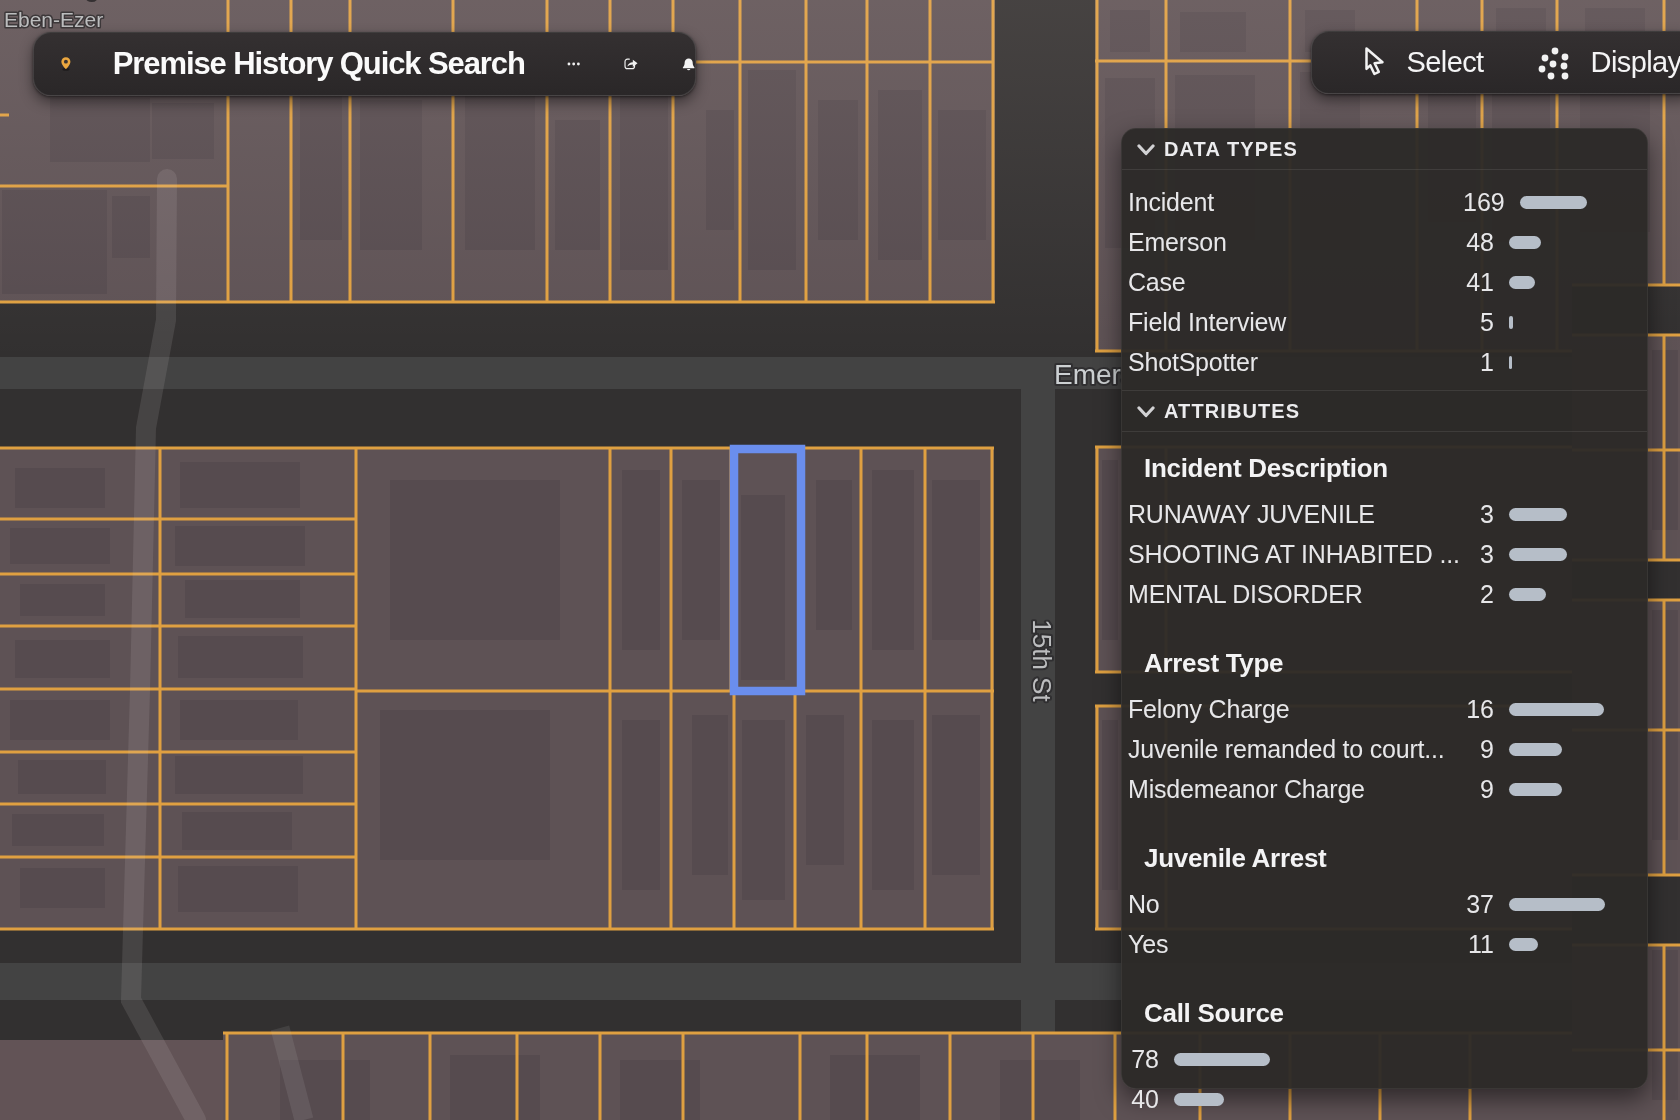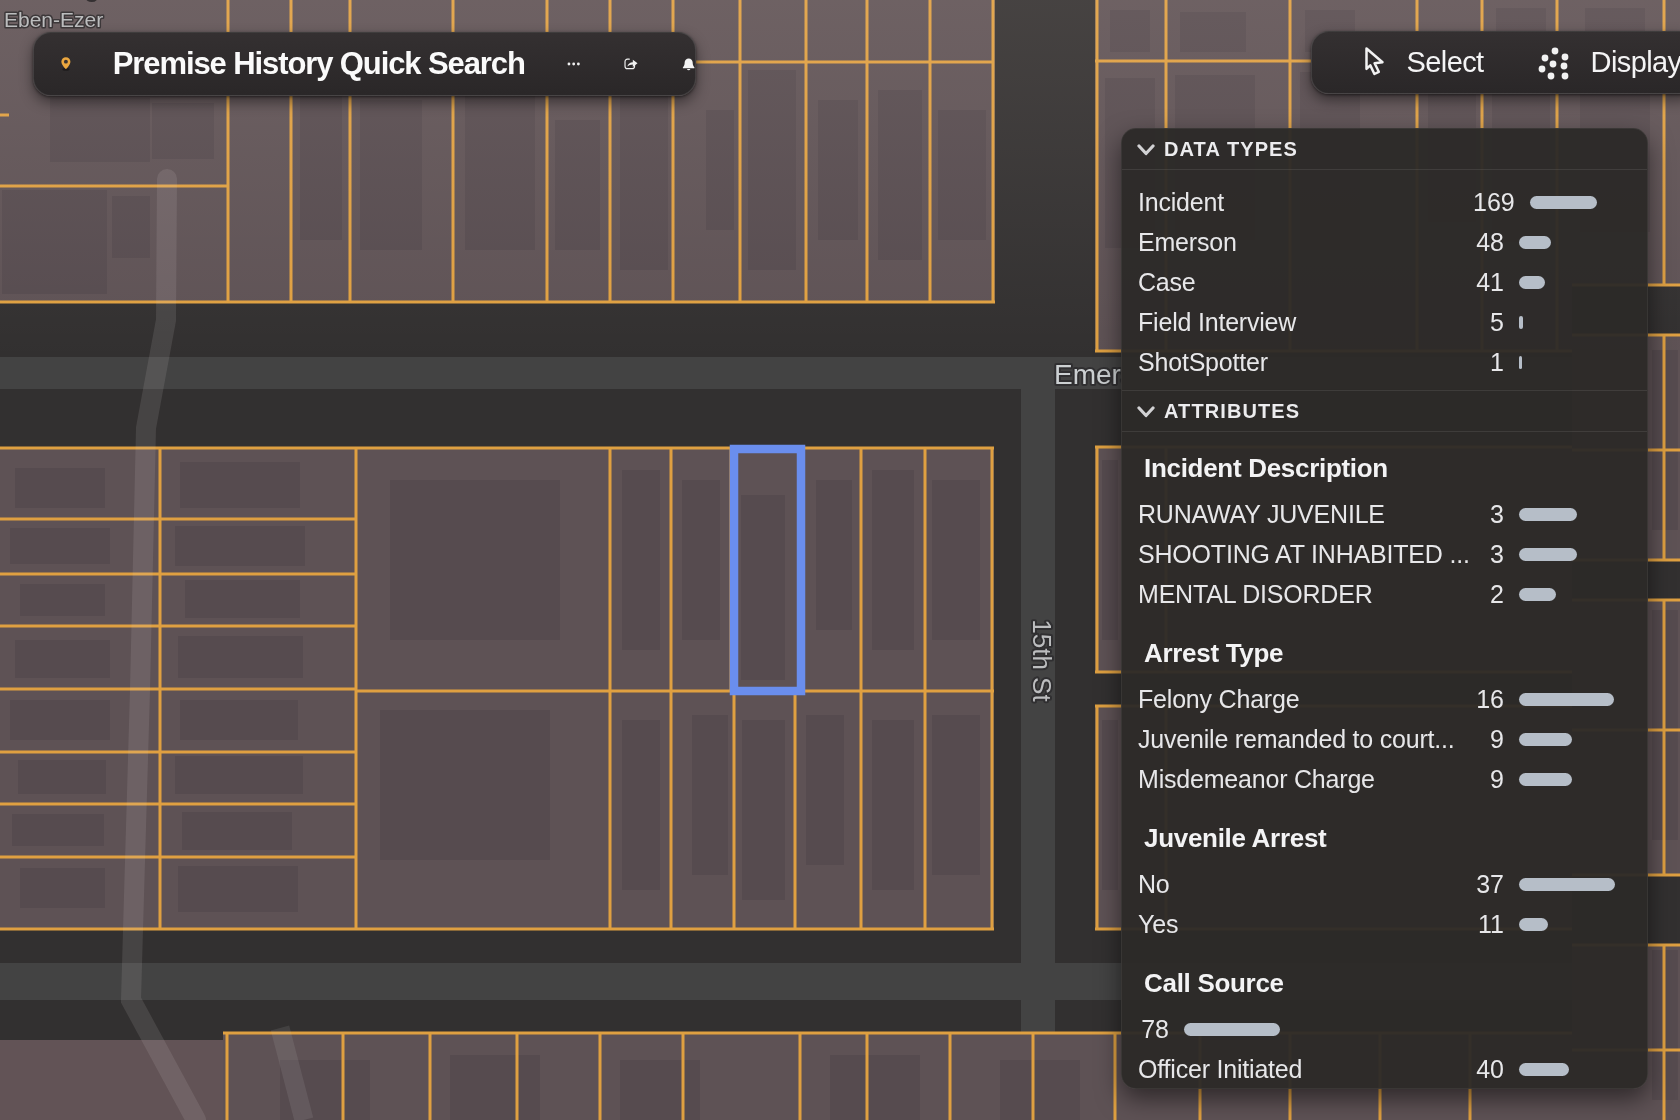--- a/index.html
+++ b/index.html
@@ -14,28 +14,28 @@
   #toolpill{left:1311px;top:31px;width:386px;height:63px;justify-content:center;}
   .ptxt{color:#fafafa;font-weight:bold;font-size:31px;letter-spacing:-1.1px;white-space:nowrap;}
   .ttxt{color:#f4f4f5;font-weight:500;font-size:29px;letter-spacing:-0.6px;white-space:nowrap;}
   #panel{position:absolute;left:1121px;top:128px;width:527px;height:961px;
     background:rgba(44,42,40,0.958);border-radius:15px;box-sizing:border-box;
     border:1px solid rgba(255,255,255,0.06);
     box-shadow:0 10px 24px rgba(0,0,0,0.5);}
   .phead{height:40px;display:flex;align-items:center;padding-left:15px;}
   .phead span{color:#ececee;font-weight:bold;font-size:20px;letter-spacing:1.1px;margin-left:9px;}
   .sep{height:1px;background:rgba(255,255,255,0.085);}
-  .row{display:flex;align-items:center;height:40px;padding-left:16px;justify-content:space-between;}
+  .row{display:flex;align-items:center;height:40px;padding-left:6px;justify-content:space-between;}
   .lab{flex:0 0 335px;color:#e7e7e9;font-size:25px;letter-spacing:-0.2px;white-space:nowrap;overflow:hidden;}
   .num{flex:0 0 31px;text-align:right;color:#e7e7e9;font-size:25px;}
   .barw{flex:1;padding-left:15px;display:flex;align-items:center;}
   .bar{display:block;height:13px;background:#b6bec8;border-radius:6.5px;}
   .gtitle{height:40px;display:flex;align-items:center;padding-left:22px;color:#f3f3f4;
     font-weight:bold;font-size:26px;letter-spacing:-0.3px;}
-  .gt2{margin-top:19px;}
+  .gt2{margin-top:29px;}
   .grows{margin-top:6px;}
 </style>
 </head>
 <body>
 <div id="stage">
 <svg id="map" width="1680" height="1120" viewBox="0 0 1680 1120">
   <defs>
     <linearGradient id="fadeTop" x1="0" y1="0" x2="0" y2="1">
       <stop offset="0" stop-color="#fce9e1" stop-opacity="0.10"></stop>
       <stop offset="1" stop-color="#fce9e1" stop-opacity="0"></stop>
@@ -340,21 +340,20 @@
     </div>
     <div class="gtitle gt2">Call Source</div>
     <div class="grows">
       <div class="row">
             <span class="num">78</span>
             <span class="barw">
               <span class="bar" style="width:96px"></span>
             </span>
           </div>
       <div class="row">
-            <span class="lab">Officer Initiated</span>
             <span class="num">40</span>
             <span class="barw">
               <span class="bar" style="width:50px"></span>
             </span>
           </div>
     </div>
   </div>
 </div>
 </div>
 

